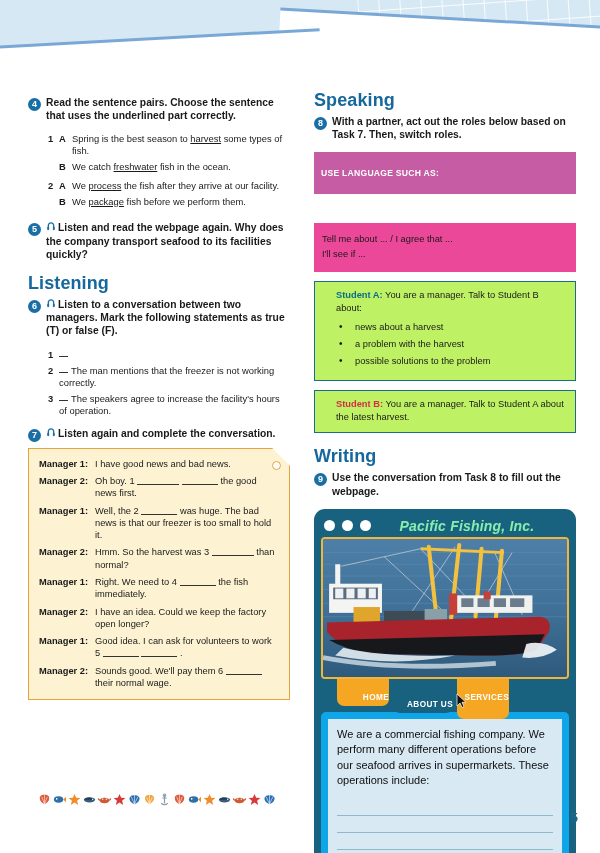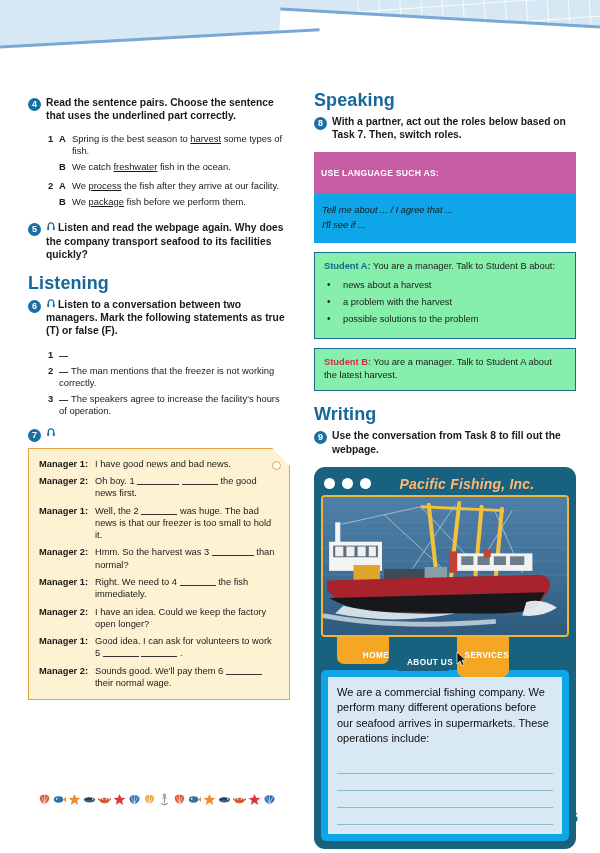--- a/index.html
+++ b/index.html
@@ -102,45 +102,45 @@
     background: #c65ca4; color: #fff; font-size: 8.6px; font-weight: bold;
     letter-spacing: .25px; padding: 16px 7px;
   }
   .ul-tri {
     position: absolute; right: 36px; top: 17px;
     width: 0; height: 0;
     border-left: 9px solid transparent; border-right: 9px solid transparent;
     border-top: 13px solid #c65ca4;
   }
   .ul-body {
-    background: #0ea5e9; padding: 9px 8px 10px 8px;
-    font-size: 9.3px; font-style: italic; line-height: 15px; color: #1a1a1a;
+    background: #ec4899; padding: 9px 8px 10px 8px;
+    font-size: 9.3px; line-height: 15px; color: #1a1a1a; margin-top: 29px;
   }
 
   
   .stu-box {
-    border: 1.6px solid #1a6d8f; background: #86efac;
-    padding: 7px 9px 8px 9px; margin-top: 9px;
+    border: 1.6px solid #1a6d8f; background: #bef264;
+    padding: 7px 9px 8px 21px; margin-top: 9px;
     font-size: 9.3px; line-height: 13px; color: #1a1a1a;
   }
   .stu-a-label { color: #0d6b8a; font-weight: bold; }
   .stu-b-label { color: #d32d45; font-weight: bold; }
   .stu-list { margin: 6px 0 0 3px; }
   .stu-li { display: flex; margin-bottom: 4px; }
   .bullet { flex: 0 0 16px; text-align: left; font-size: 10px; line-height: 12px; }
 
   
   .web {
     margin-top: 8px; background: #18627f; border-radius: 11px;
     padding: 6px 7px 8px 7px; position: relative;
   }
   .web-top { display: flex; align-items: center; height: 22px; padding: 0 3px; }
   .dot { width: 11px; height: 11px; border-radius: 50%; background: #fff; margin-right: 7px; }
   .web-title {
-    flex: 1; text-align: center; color: #fdba74; font-weight: bold; font-style: italic;
+    flex: 1; text-align: center; color: #86efac; font-weight: bold; font-style: italic;
     font-size: 14px; padding-right: 10px; letter-spacing: .2px;
   }
   .photo {
     height: 142px; border: 2px solid #f0b53a; border-radius: 4px; overflow: hidden;
     position: relative; background: #2b5f8c;
   }
   .web-nav { display: flex; align-items: flex-start; height: 34px; padding: 0 4px; position: relative; }
   .tab {
     color: #fff; font-weight: bold; font-size: 8.2px; letter-spacing: .4px;
     text-align: right; border-radius: 0 0 7px 7px; padding-top: 14px;
@@ -264,21 +264,21 @@
 
     <div class="task" style="margin-top:10px;margin-bottom:4px">
       <div class="num">7</div>
       <div class="task-text">
         <span class="audio-icon">
           <svg viewBox="0 0 12 12" width="10" height="11">
               <path d="M6 1C3.6 1 2 2.7 2 5v2.2h1.6V5c0-1.4 1-2.5 2.4-2.5S8.4 3.6 8.4 5v2.2H10V5c0-2.3-1.6-4-4-4z" fill="#1a6ea6"></path>
               <rect x="1.4" y="6.4" width="2.4" height="4" rx="1" fill="#1a6ea6"></rect>
               <rect x="8.2" y="6.4" width="2.4" height="4" rx="1" fill="#1a6ea6"></rect>
             </svg>
-        </span>
+        </span><span>Listen again and complete the conversation.</span>
       </div>
     </div>
 
     <div class="tag-box">
       <div class="tag-hole"></div>
 
       <div class="dline">
         <div class="dspk">Manager 1:</div>
         <div class="dtxt">I have good news and bad news.</div>
       </div>

